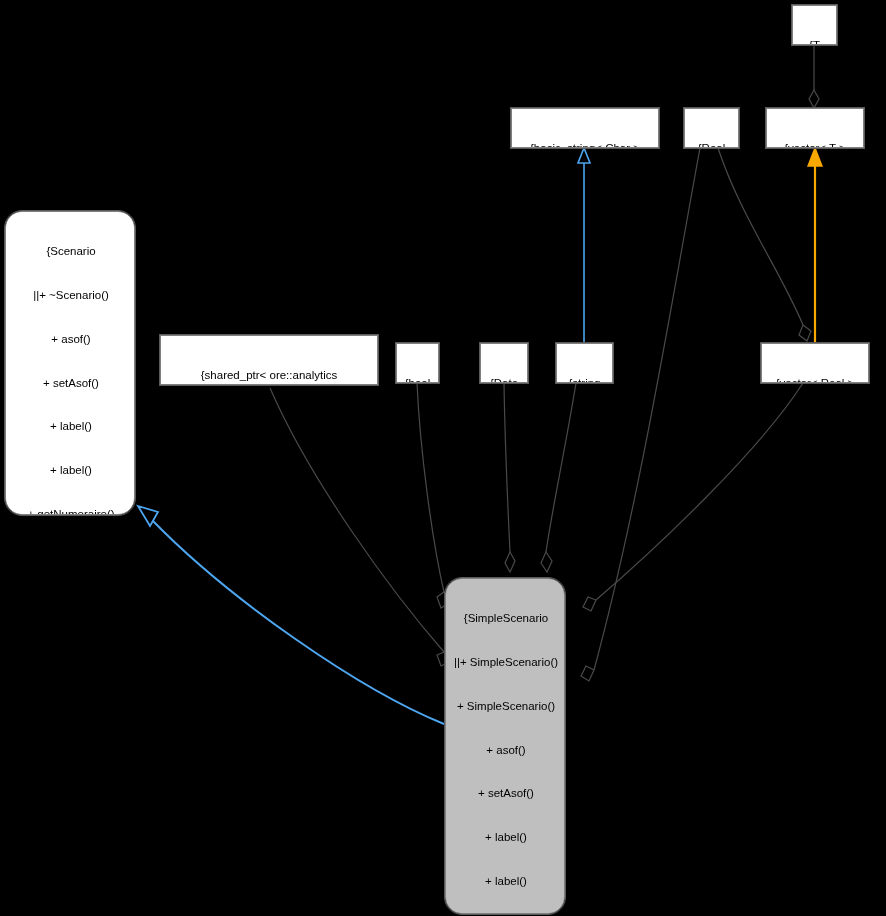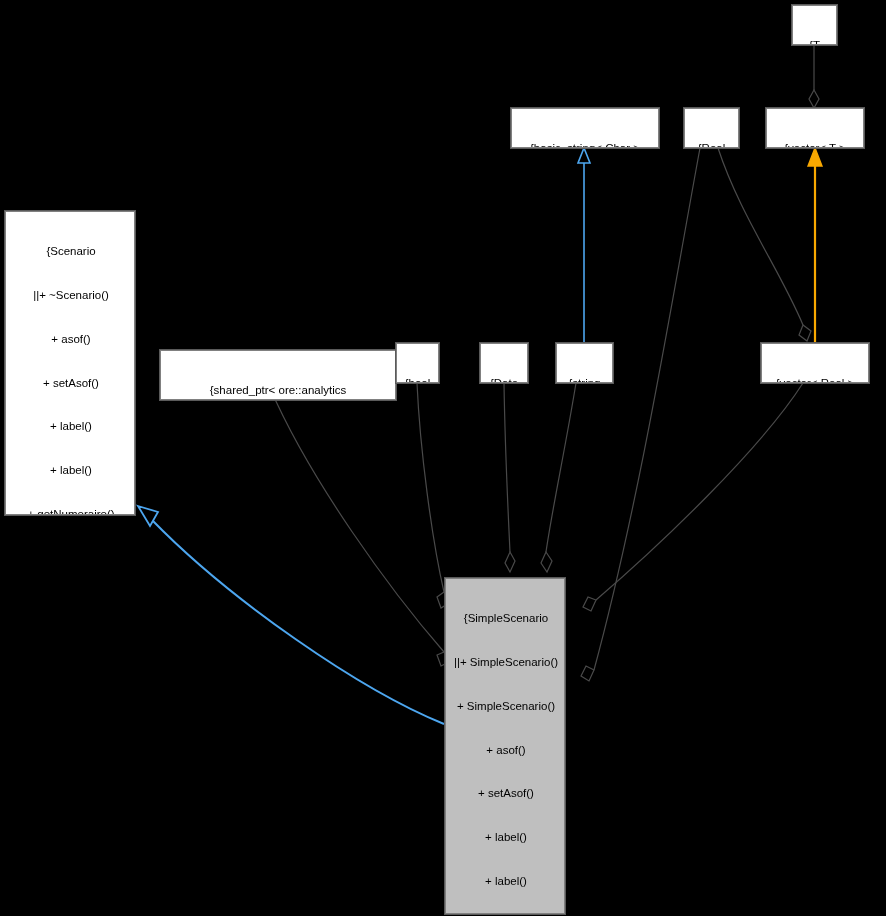--- a/index.html
+++ b/index.html
@@ -43,20 +43,21 @@
   .node.highlight {
     background: #bfbfbf;
   }
   .node .nodetitle {
     display: block;
     text-align: center;
   }
   .node.members {
     text-align: left;
     padding-left: 6px;
+    border-radius: 17px;
   }
   .node.members .nodetitle,
   .node.members .nodeclose {
     display: block;
     text-align: center;
   }
   .node.members .member {
     display: block;
     text-align: center;
   }
@@ -185,21 +186,21 @@
   <div class="node" id="node-real" style="left:684px; top:108px; width:55px; height:40px;">
     <span class="nodetitle">{Real</span>
     
   </div>
 
   <div class="node" id="node-vector-t" style="left:766px; top:108px; width:98px; height:40px;">
     <span class="nodetitle">{vector&lt; T &gt;</span>
     
   </div>
 
-  <div class="node" id="node-shared-ptr" style="left:160px; top:350px; width:236px; height:50px;">
+  <div class="node" id="node-shared-ptr" style="left:160px; top:335px; width:218px; height:50px;">
     <span class="nodetitle">{shared_ptr&lt; ore::analytics</span>
     
     
   </div>
 
   <div class="node" id="node-bool" style="left:396px; top:343px; width:43px; height:40px;">
     <span class="nodetitle">{bool</span>
     
   </div>
 

